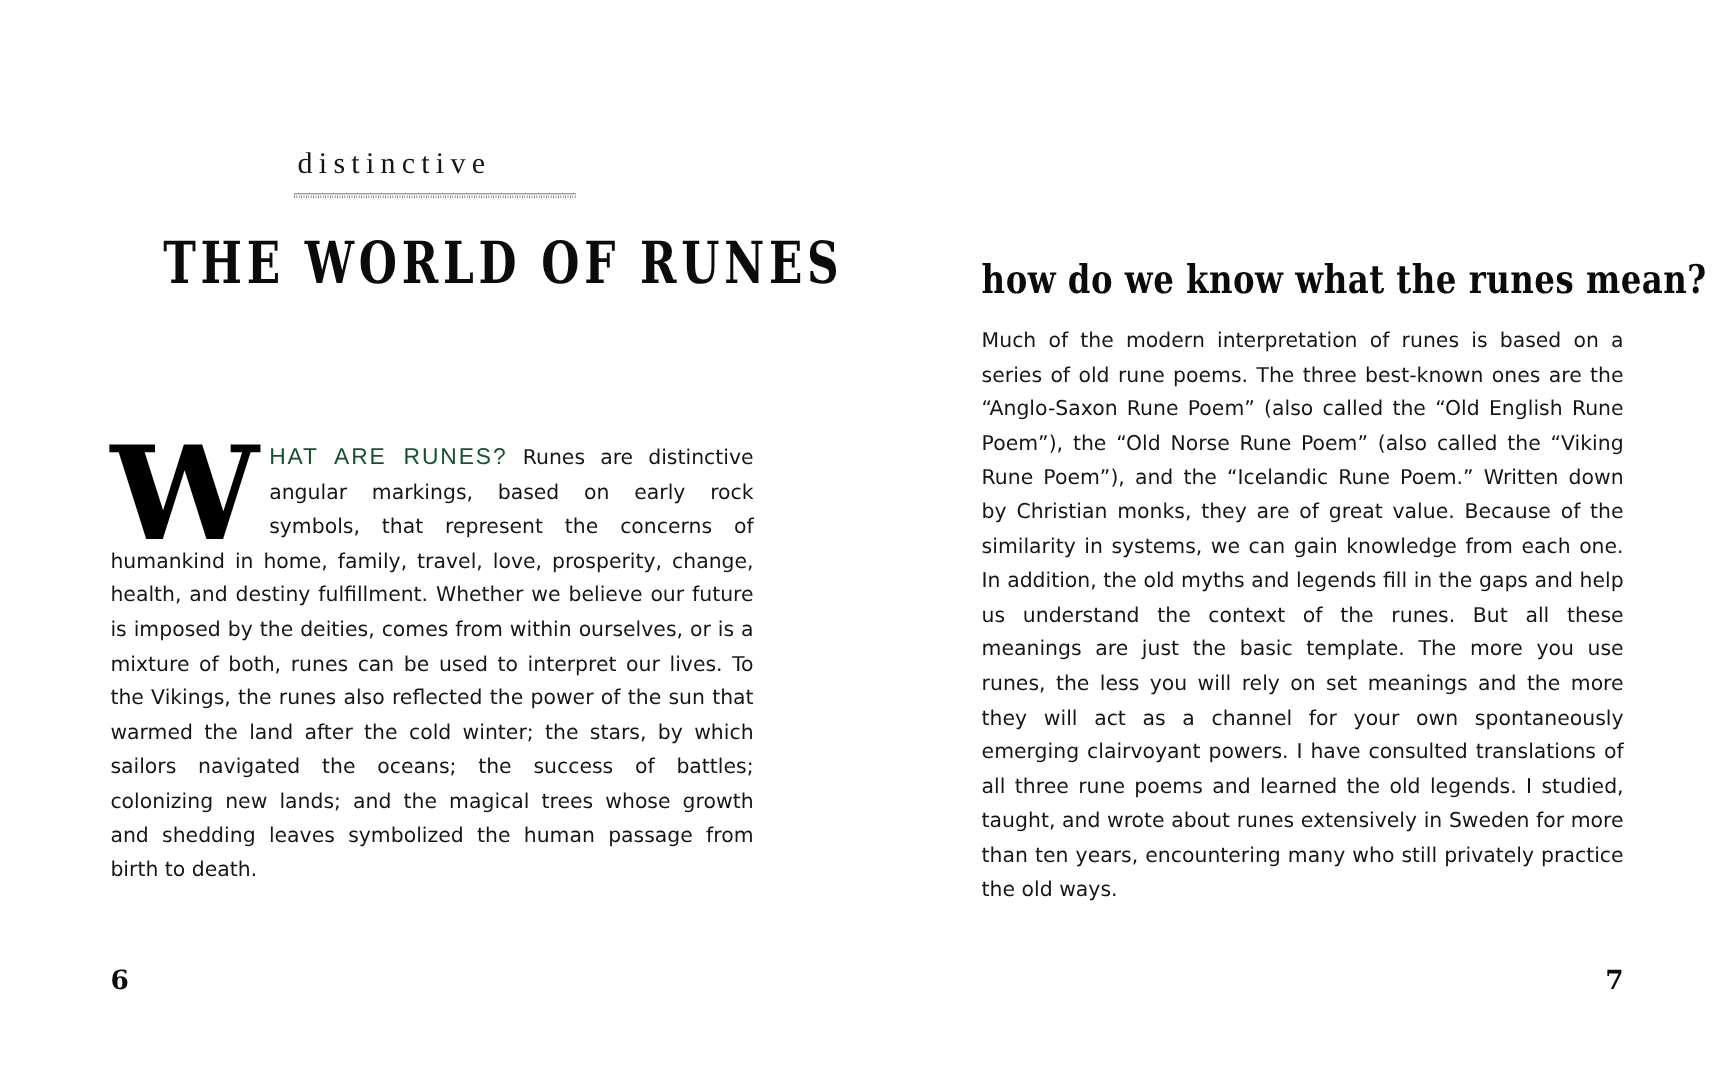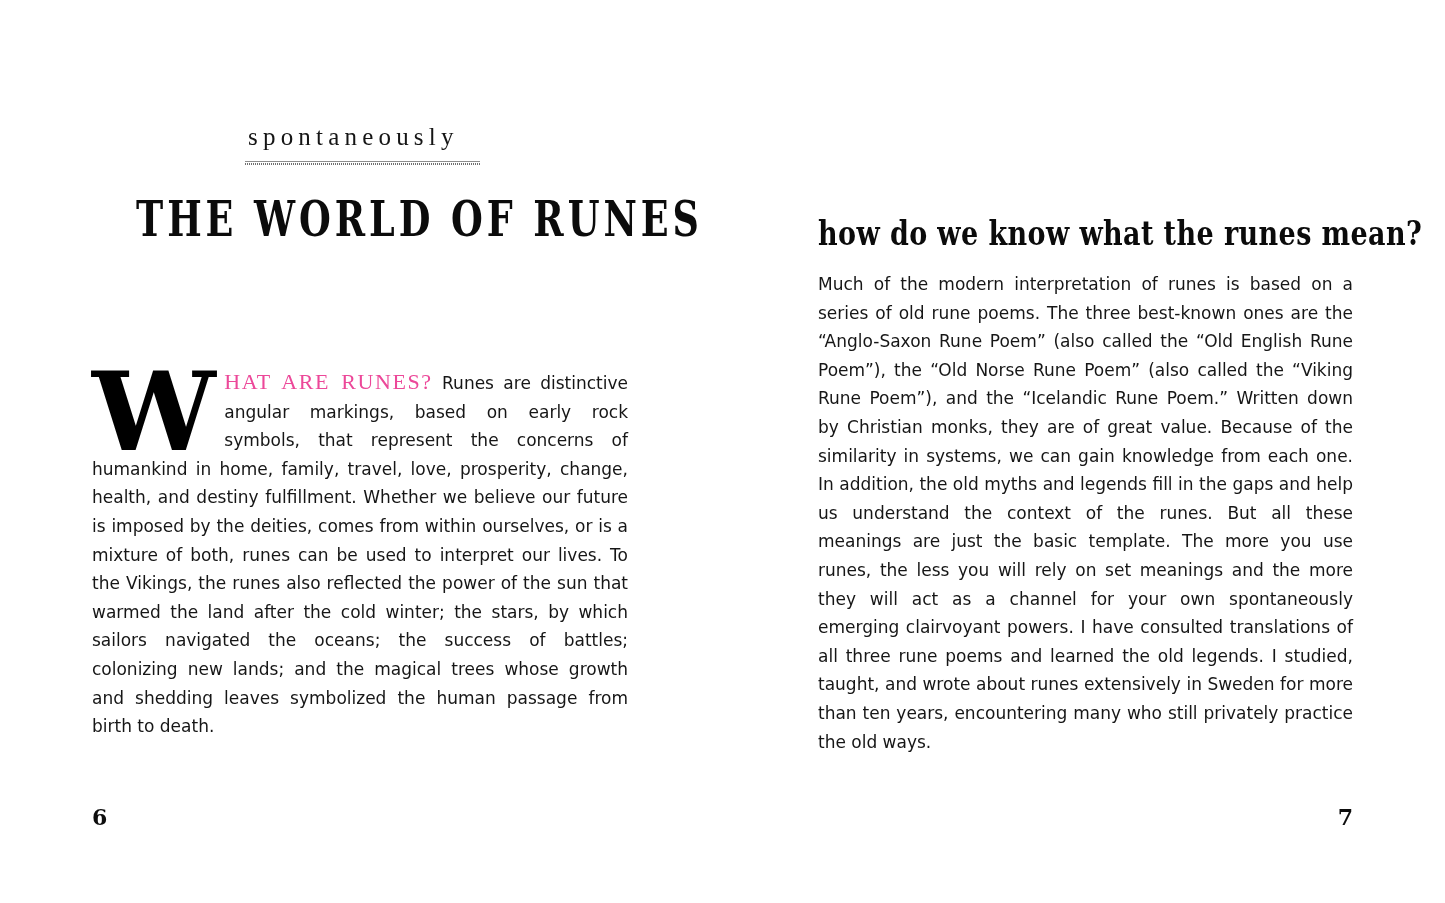--- a/index.html
+++ b/index.html
@@ -121,24 +121,24 @@
     font-family: "DejaVu Serif", "Liberation Serif", serif;
     font-weight: 700;
     font-size: 108px;
     line-height: 0.78;
     margin: 2px 11px -6px 0;
     color: #000000;
     transform: scaleX(1.02);
     transform-origin: left top;
   }
   .smallcaps-lead {
-    font-family: Liberation Serif, serif;
-    font-size: 22px;
+    font-family: Liberation Sans, sans-serif;
+    font-size: 19px;
     letter-spacing: 1.6px;
-    color: #ec4899;
+    color: #14532d;
   }
 
   
   .section-heading {
     position: absolute;
     left: 96px;
     top: 217px;
     font-family: "DejaVu Serif", "Liberation Serif", serif;
     font-weight: 700;
     font-size: 27px;
@@ -163,21 +163,21 @@
   .folio-left { left: 92px; }
   .folio-right { right: 92px; }
 </style>
 </head>
 <body>
 
 <div class="spread">
 
   <div class="page-left">
 
-    <div class="eyebrow">spontaneously</div>
+    <div class="eyebrow">distinctive</div>
 
     <div class="eyebrow-rule">
       <div class="solid"></div>
       <div class="dotted"></div>
     </div>
 
     <div class="chapter-title">THE WORLD OF RUNES</div>
 
     <div class="col col-left">
       <span class="dropcap">W</span><span class="smallcaps-lead">HAT ARE RUNES?</span><span> Runes are distinctive angular markings, based on early rock symbols, that represent the concerns of humankind in home, family, travel, love, prosperity, change, health, and destiny fulfillment. Whether we believe our future is imposed by the deities, comes from within ourselves, or is a mixture of both, runes can be used to interpret our lives. To the Vikings, the runes also reflected the power of the sun that warmed the land after the cold winter; the stars, by which sailors navigated the oceans; the success of battles; colonizing new lands; and the magical trees whose growth and shedding leaves symbolized the human passage from birth to death.</span>

